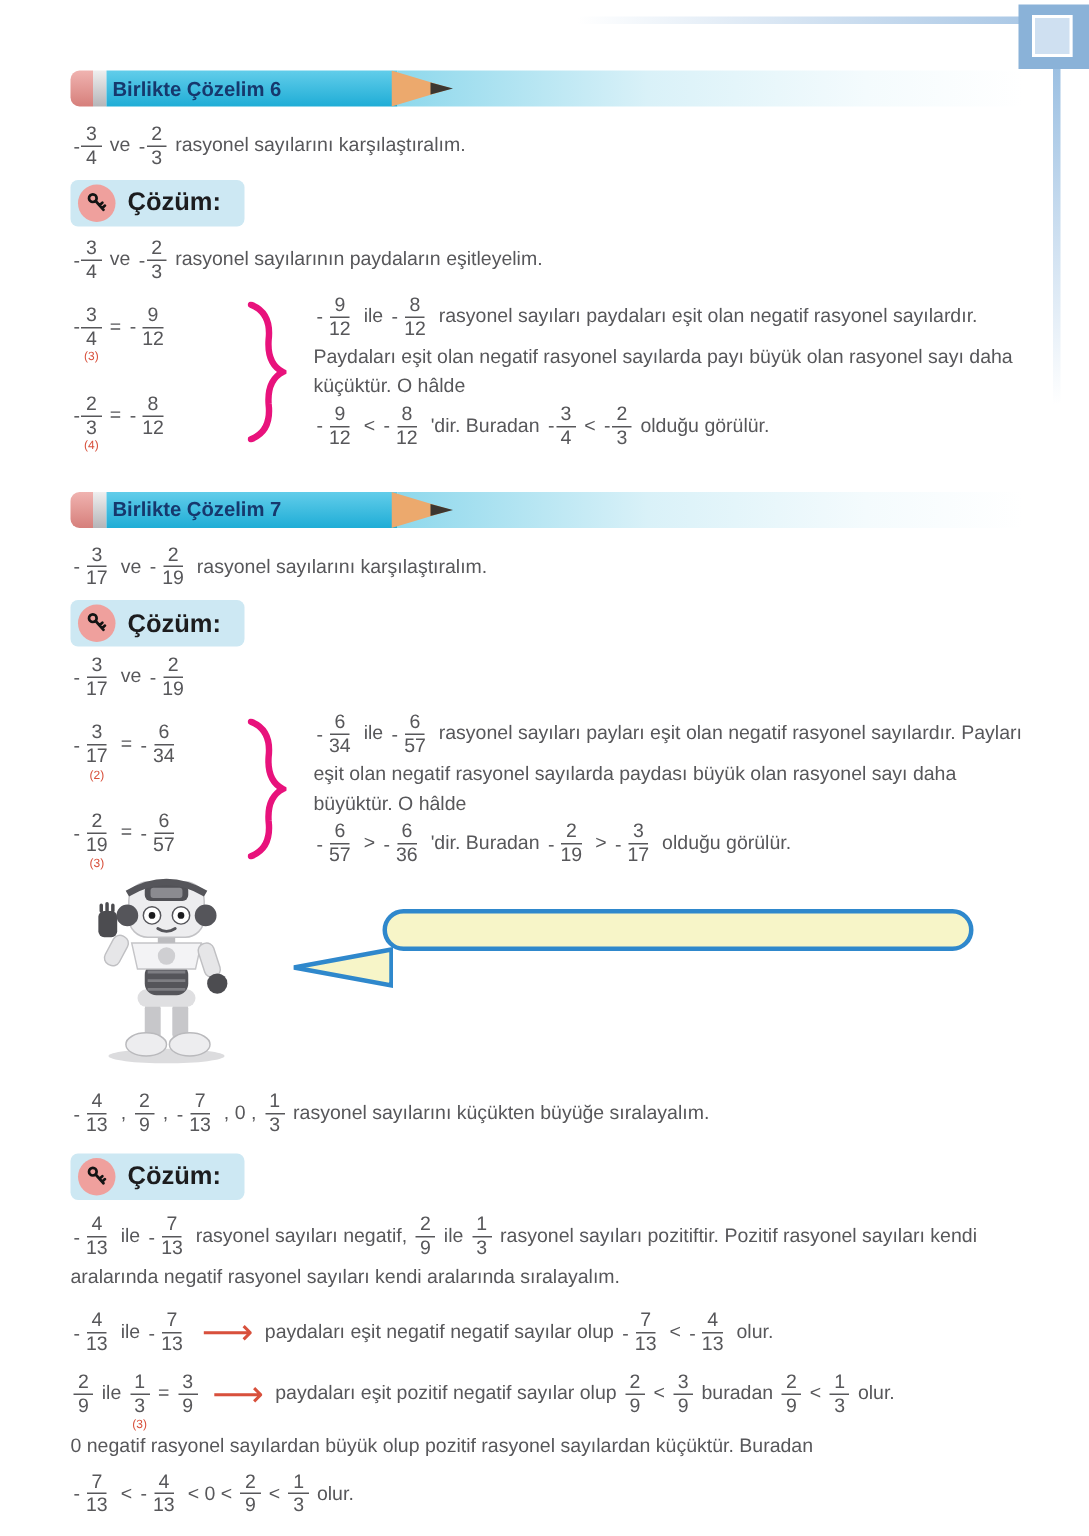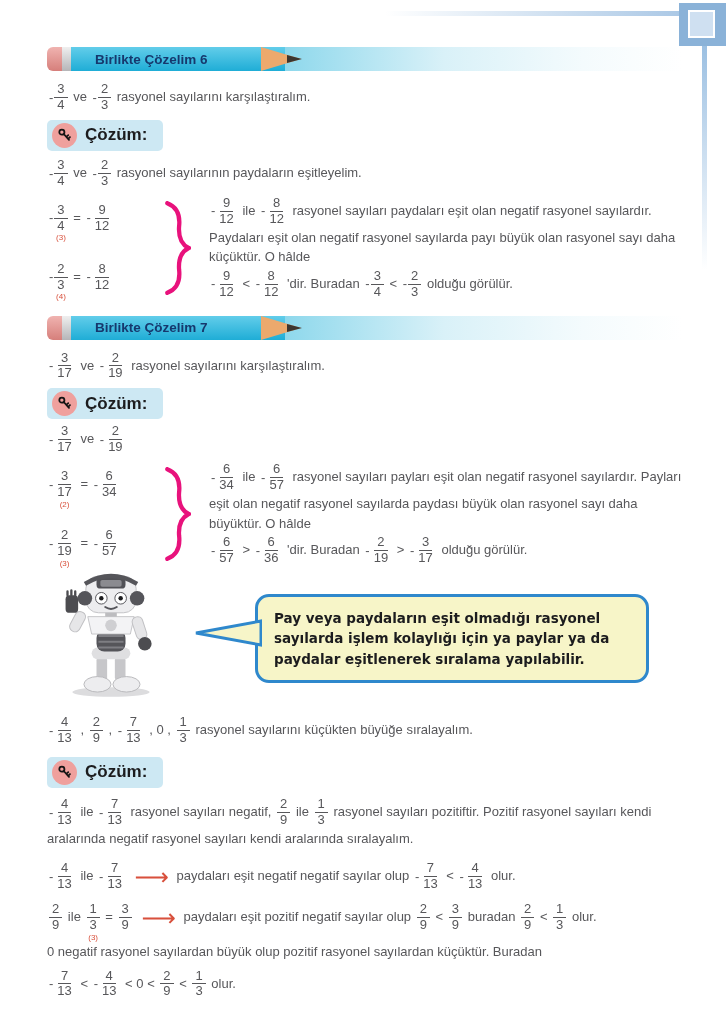--- a/index.html
+++ b/index.html
@@ -11,21 +11,21 @@
   .corner-square{position:absolute;top:3px;right:0;width:47px;height:43px;background:#8ab2d8;}
   .corner-square .inner{position:absolute;inset:7px 11px 8px 9px;background:#cfe0f1;border:2px solid #fff;}
   .right-vline{position:absolute;top:46px;right:19px;width:5px;height:224px;
                background:linear-gradient(to bottom, #9cc0e2, rgba(255,255,255,0));}
   .content{position:absolute;left:47px;top:47px;width:635px;}
 
   
   .banner{display:flex;height:24px;position:relative;align-items:stretch;}
   .b-eraser{width:15px;border-radius:6px 0 0 6px;background:linear-gradient(#f0b3b0,#d67f7b);}
   .b-ferrule{width:9px;background:linear-gradient(#efefef,#b5b5b8);}
-  .b-body{width:190px;background:linear-gradient(#62cdea,#1fadd6);display:flex;align-items:center;padding-left:24px;}
+  .b-body{width:190px;background:linear-gradient(#62cdea,#1fadd6);display:flex;align-items:center;padding-left:4px;}
   .b-body span{font-weight:bold;font-size:13.5px;color:#16386d;}
   .b-tip{position:absolute;left:214px;top:0;width:42px;height:24px;}
   .b-tail{flex:1;background:linear-gradient(to right,#8ed8ec,#d9f1f8 40%,#f4fbfd 75%,#ffffff);}
 
   
   .cozum{display:flex;align-items:center;background:#cde8f3;border-radius:5px;
          width:fit-content;padding:3px 16px 3px 5px;}
   .keyc{width:25px;height:25px;border-radius:50%;background:#efa09d;display:flex;
         align-items:center;justify-content:center;margin-right:8px;flex:none;}
   .cozum b{font-size:17px;color:#1c1c1e;}
@@ -52,21 +52,21 @@
   .robotrow{display:flex;align-items:flex-start;margin-top:4px;height:132px;}
   .robot{flex:none;margin-left:6px;}
   .bubble{position:relative;margin-left:86px;margin-top:22px;width:356px;
           background:#f7f5c8;border:3px solid #2f88cc;border-radius:14px;
           padding:11px 16px;font-weight:bold;font-size:13.5px;line-height:1.5;color:#1c1c1e;
           font-family:"DejaVu Sans", sans-serif;}
   .tail{position:absolute;left:-64px;top:22px;}
 
   
   .mt4{margin-top:4px;}.mt6{margin-top:6px;}.mt8{margin-top:8px;}.mt10{margin-top:10px;}
-  .mt12{margin-top:12px;}.mt14{margin-top:14px;}
+  .mt12{margin-top:12px;}.mt14{margin-top:26px;}
 </style>
 </head>
 <body>
 
 <div class="page">
   <div class="top-line"></div>
   <div class="corner-square">
     <div class="inner"></div>
   </div>
   <div class="right-vline"></div>
@@ -364,21 +364,20 @@
           <path d="M54 36 q6 4 12 0" stroke="#55555a" stroke-width="2" fill="none" stroke-linecap="round"></path>
           <circle cx="33" cy="27" r="7.5" fill="#55555a"></circle>
           <circle cx="87" cy="27" r="7.5" fill="#55555a"></circle>
           <path d="M33 12 Q60 -4 87 12" stroke="#55555a" stroke-width="4.5" fill="none"></path>
         </svg>
       </div>
       <div class="bubble">
         <svg class="tail" width="68" height="28" viewBox="0 0 68 28">
           <polygon points="67,2 2,14 67,26" fill="#f7f5c8" stroke="#2f88cc" stroke-width="3"></polygon>
         </svg>
-        <span>Pay veya paydaların eşit olmadığı rasyonel sayılarda işlem kolaylığı için ya paylar ya da paydalar eşitlenerek sıralama yapılabilir.</span>
       </div>
     </div>
 
 
     <div class="mline mt10"><span class="fr">
           <span class="mi">-</span>
           <span class="st">
             <span class="nu">4</span>
             <span class="de">13</span>
           </span>

